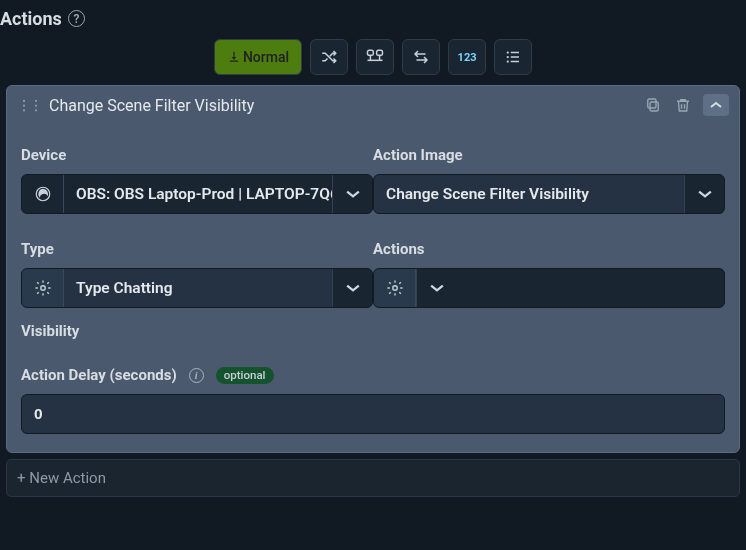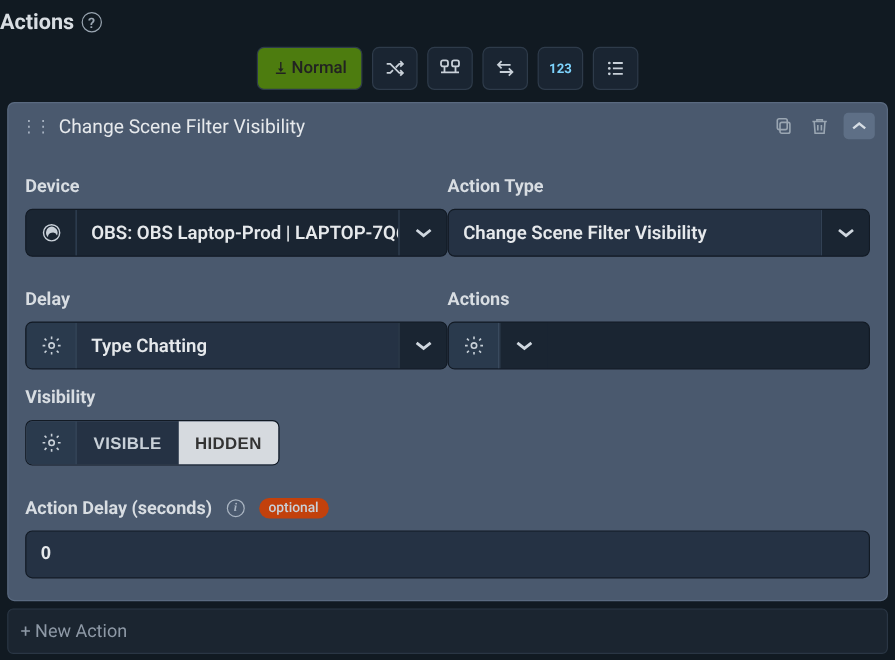--- a/index.html
+++ b/index.html
@@ -119,21 +119,21 @@
     margin: 26px 0 10px 0;
   }
   .label-line .label { margin:0; }
   .info-icon {
     width:15px;height:15px;border:1.3px solid #aab5c2;border-radius:50%;
     display:inline-flex;align-items:center;justify-content:center;
     font-size:10px;color:#aab5c2; font-style: italic; font-family: Georgia, serif;
     font-weight: 700;
   }
   .optional-pill {
-    background:#c2410c; color:#c8d0d8;
+    background:#14532d; color:#c8d0d8;
     font-size:11.5px; padding:1px 8px 2px 8px;
     border-radius: 10px;
     font-weight:500;
   }
   .select {
     display: flex;
     height: 40px;
     border-radius: 6px;
     overflow: hidden;
     background: #1a2532;
@@ -322,35 +322,35 @@
           </div>
           <div class="value" style="font-weight:600">OBS: OBS Laptop-Prod | LAPTOP-7Q6…</div>
           <div class="chevron">
             <svg width="14" height="10" viewBox="0 0 12 8">
                 <path d="M1 2l5 4 5-4" fill="none" stroke="#cfd7df" stroke-width="2"></path>
               </svg>
           </div>
         </div>
       </div>
       <div class="col">
-        <div class="label">Action Type</div>
+        <div class="label">Action Image</div>
         <div class="select">
           <div class="value">Change Scene Filter Visibility</div>
           <div class="chevron">
             <svg width="14" height="10" viewBox="0 0 12 8">
                 <path d="M1 2l5 4 5-4" fill="none" stroke="#cfd7df" stroke-width="2"></path>
               </svg>
           </div>
         </div>
       </div>
     </div>
 
     <div class="row">
       <div class="col">
-        <div class="label" style="margin-top:26px">Delay</div>
+        <div class="label" style="margin-top:26px">Type</div>
         <div class="select with-gear">
           <div class="prefix-icon">
             <svg width="18" height="18" viewBox="0 0 24 24">
                 <circle cx="12" cy="12" r="3" fill="none" stroke="#c8d0d8" stroke-width="1.8"></circle>
                 <path d="M12 2v3m0 14v3M4.2 4.2l2.1 2.1m11.4 11.4 2.1 2.1M2 12h3m14 0h3M4.2 19.8l2.1-2.1m11.4-11.4 2.1-2.1" stroke="#c8d0d8" stroke-width="1.8"></path>
               </svg>
           </div>
           <div class="value">Type Chatting</div>
           <div class="chevron">
             <svg width="14" height="10" viewBox="0 0 12 8">
@@ -371,30 +371,20 @@
           <div class="chevron">
             <svg width="14" height="10" viewBox="0 0 12 8">
                 <path d="M1 2l5 4 5-4" fill="none" stroke="#cfd7df" stroke-width="2"></path>
               </svg>
           </div>
         </div>
       </div>
     </div>
 
     <div class="label" style="">Visibility</div>
-    <div class="seg">
-      <div class="prefix-icon">
-        <svg width="18" height="18" viewBox="0 0 24 24">
-            <circle cx="12" cy="12" r="3" fill="none" stroke="#c8d0d8" stroke-width="1.8"></circle>
-            <path d="M12 2v3m0 14v3M4.2 4.2l2.1 2.1m11.4 11.4 2.1 2.1M2 12h3m14 0h3M4.2 19.8l2.1-2.1m11.4-11.4 2.1-2.1" stroke="#c8d0d8" stroke-width="1.8"></path>
-          </svg>
-      </div>
-      <button>VISIBLE</button>
-      <button class="active">HIDDEN</button>
-    </div>
 
     <div class="label-line">
       <span class="label">Action Delay (seconds)</span>
       <span class="info-icon">i</span>
       <span class="optional-pill">optional</span>
     </div>
     <input class="text-input" value="0" style="">
   </div>
 </div>
 

